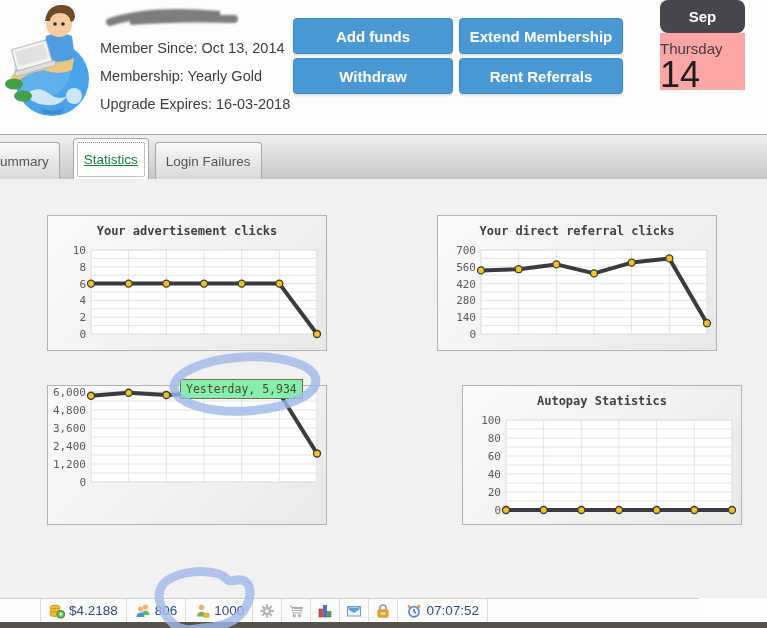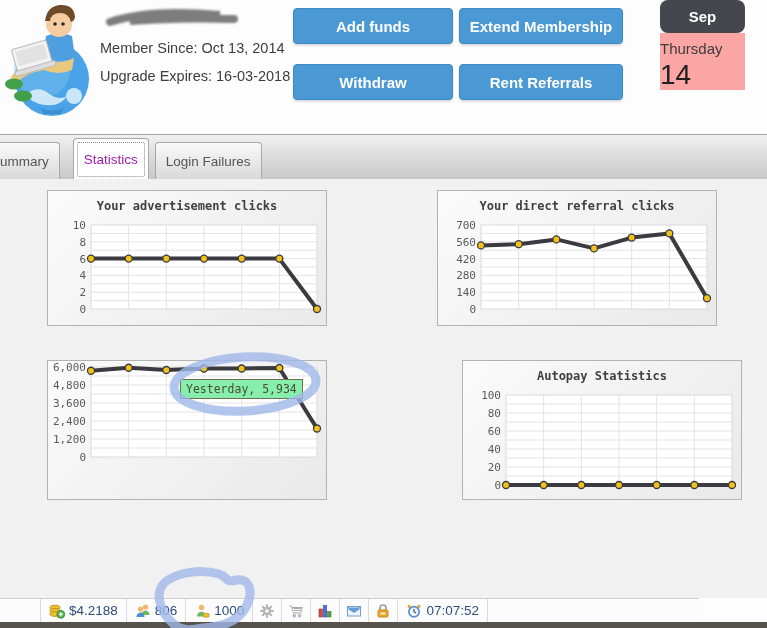--- a/index.html
+++ b/index.html
@@ -5,48 +5,48 @@
   html,body{margin:0;padding:0;background:#fff;}
   .page{position:relative;width:767px;height:628px;overflow:hidden;
         font-family:"Liberation Sans",sans-serif;background:#fdfdfd;}
 
   
   .header{position:absolute;left:0;top:0;width:767px;height:133px;background:#fdfdfd;}
   .avatar{position:absolute;left:2px;top:0;}
   .scribble{position:absolute;left:102px;top:6px;filter:blur(1.3px);}
   .member-info{position:absolute;left:100px;top:34px;font-size:14.5px;color:#3d3d3d;}
   .member-info div{height:28px;line-height:28px;}
-  .btn-grid{position:absolute;left:293px;top:8px;display:grid;
-            grid-template-columns:160px 164px;gap:20px 6px;}
+  .btn-grid{position:absolute;left:293px;top:18px;display:grid;
+            grid-template-columns:160px 164px;gap:4px 6px;}
   .btn{height:34px;background:#4a99d4;border:1px solid #3c8ac4;border-radius:4px;
        color:#fff;font-weight:bold;font-size:15px;display:flex;align-items:center;
        justify-content:center;box-shadow:0 2px 2px rgba(0,0,0,.12);cursor:pointer;
        font-family:"Liberation Sans",sans-serif;}
   .calendar{position:absolute;left:660px;top:0;width:85px;}
   .cal-head{height:33px;background:#46464e;color:#fff;font-weight:bold;font-size:15px;
             display:flex;align-items:center;justify-content:center;border-radius:8px;}
   .cal-body{height:57px;background:#fca5a5;text-align:left;}
   .cal-weekday{font-size:15px;color:#3c3c3c;padding-top:7px;}
-  .cal-day{font-size:28px;color:#1f1f1f;line-height:36px;}
+  .cal-day{font-size:36px;color:#1f1f1f;line-height:36px;}
 
   
   .tabbar{position:absolute;left:0;top:134px;width:767px;height:45px;
           background:linear-gradient(#f0f0f0,#c7c7c7);border-top:1px solid #a5a5a5;}
   .tabs{position:absolute;left:-20px;bottom:0;display:flex;gap:6px;align-items:flex-end;}
   .tab{height:37px;padding:0 10px;display:flex;align-items:center;font-size:13.5px;
        color:#555;background:linear-gradient(#fafafa,#d8d8d8);border:1px solid #a8a8a8;
        border-bottom:none;border-radius:4px 4px 0 0;cursor:pointer;white-space:nowrap;}
   .tab-summary{margin-right:7px;}
-  .tab.active{height:41px;background:#fff;color:#a21caf;position:relative;}
+  .tab.active{height:41px;background:#fff;color:#15803d;position:relative;text-decoration:underline;}
   .tab.active::after{content:"";position:absolute;inset:3px;border:1px dotted #888;border-radius:2px;}
 
   
   .content{position:absolute;left:0;top:179px;width:767px;height:419px;background:#f2f1f2;}
   .panel{position:absolute;width:280px;background:linear-gradient(135deg,#fbfbfb,#e9e9e9);
-         border:1px solid #b3b3b3;box-sizing:border-box;}
+         border:1px solid #b3b3b3;box-sizing:border-box;margin-top:25px;}
   .panel-title{height:28px;line-height:31px;text-align:center;
                font-family:"DejaVu Sans Mono",monospace;font-weight:bold;font-size:12px;
                color:#3f3f3f;white-space:nowrap;overflow:hidden;}
   .panel-title.left{text-align:left;padding-left:78px;}
   .chart{display:block;margin:0 auto;}
   .chart-tooltip{position:absolute;left:180px;top:379px;z-index:5;background:#86efac;
                  border:1px solid #6f6f52;font-family:"DejaVu Sans Mono",monospace;
                  font-size:11.5px;color:#4c4c38;padding:2px 5px;white-space:nowrap;}
 
   
@@ -92,20 +92,21 @@
         <rect x="10" y="66" width="42" height="5" rx="2" fill="#dddddd" stroke="#b9b9b9"></rect>
       </g>
     </svg>
 
     <svg class="scribble" width="140" height="28">
       <path d="M8 16 C 35 7 75 5 118 9 C 95 7 55 10 28 15 C 65 12 100 12 132 13" stroke="#6f6f6f" stroke-width="8" fill="none" stroke-linecap="round" opacity="0.9"></path>
     </svg>
 
     <div class="member-info">
       <div>Member Since: Oct 13, 2014</div>
+      <div>Membership: Yearly Gold</div>
       <div>Upgrade Expires: 16-03-2018</div>
     </div>
 
     <div class="btn-grid">
       <div class="btn">Add funds</div>
       <div class="btn">Extend Membership</div>
       <div class="btn">Withdraw</div>
       <div class="btn">Rent Referrals</div>
     </div>
 

